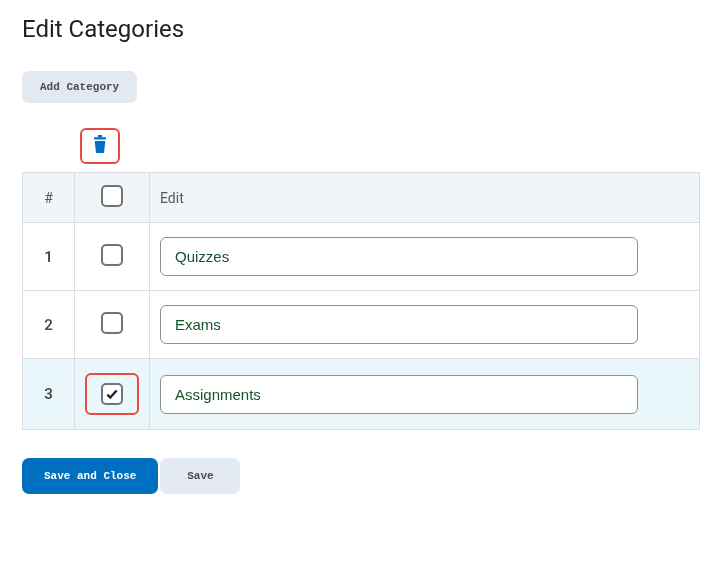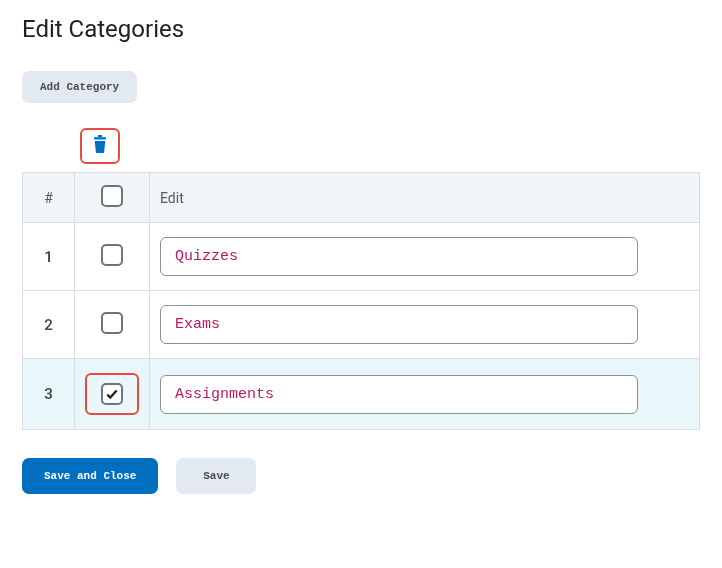--- a/index.html
+++ b/index.html
@@ -119,27 +119,27 @@
     .check-highlight {
       padding: 8px 14px;
     }
     .name-input {
       width: 100%;
       max-width: 478px;
       padding: 10px 14px;
       font-size: 15px;
       border: 1px solid #8a9199;
       border-radius: 6px;
-      font-family: Liberation Mono, monospace;
-      color: #be185d;
+      font-family: Liberation Sans, sans-serif;
+      color: #14532d;
     }
     .footer-buttons {
       margin-top: 28px;
       display: flex;
-      gap: 18px;
+      gap: 2px;
     }
     .footer-buttons .btn {
       min-width: 80px;
       padding: 12px 22px;
     }
     .footer-buttons .btn-primary {
       padding: 12px 22px;
     }
     .td-num {
       text-align: center;

